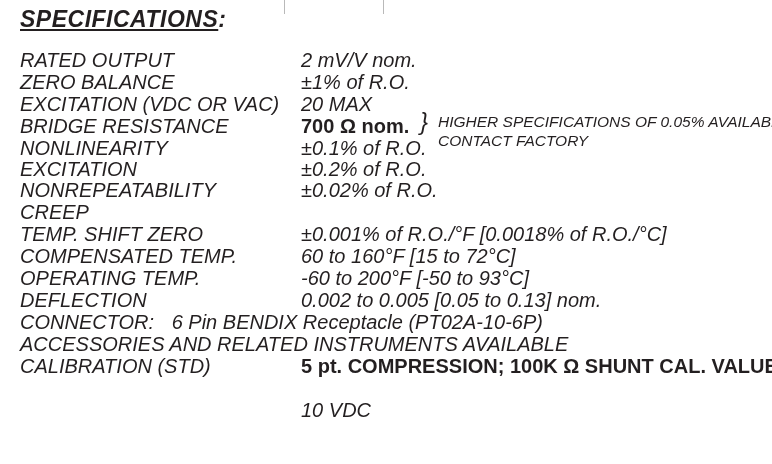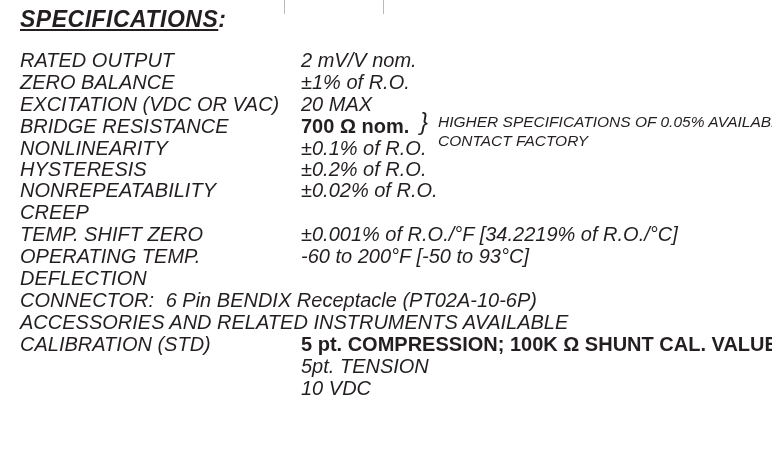--- a/index.html
+++ b/index.html
@@ -76,21 +76,21 @@
     top: 0;
   }
   
   .row.full .label {
     position: static;
     display: inline;
   }
   .row.full .value {
     position: static;
     display: inline;
-    margin-left: 6px;
+    margin-left: 12px;
   }
 
   .tight { height: 21px; }
 
   
   .brace-note {
     position: absolute;
     left: 430px;
     top: 112px;
     width: 330px;
@@ -142,65 +142,69 @@
       <span class="label">BRIDGE RESISTANCE</span>
       <span class="value ohm">700 Ω  nom.</span>
     </div>
 
     <div class="row tight">
       <span class="label">NONLINEARITY</span>
       <span class="value">±0.1% of R.O.</span>
     </div>
 
     <div class="row tight">
-      <span class="label">HYSTERESIS</span>
+      <span class="label">EXCITATION</span>
       <span class="value">±0.2% of R.O.</span>
     </div>
 
     <div class="row">
       <span class="label">NONREPEATABILITY</span>
       <span class="value">±0.02%  of R.O.</span>
     </div>
 
     <div class="row">
       <span class="label">CREEP</span>
     </div>
 
     <div class="row">
       <span class="label">TEMP. SHIFT ZERO</span>
-      <span class="value">±0.001% of R.O./°F [34.2219% of R.O./°C]</span>
-    </div>
-
-
+      <span class="value">±0.001% of R.O./°F [0.0018% of R.O./°C]</span>
+    </div>
+
+
+    <div class="row">
+      <span class="label">COMPENSATED TEMP.</span>
+      <span class="value">60 to 160°F [15 to 72°C]</span>
+    </div>
 
     <div class="row">
       <span class="label">OPERATING TEMP.</span>
       <span class="value">-60 to 200°F [-50 to 93°C]</span>
     </div>
 
     <div class="row">
       <span class="label">DEFLECTION</span>
+      <span class="value">0.002 to 0.005 [0.05 to 0.13] nom.</span>
     </div>
 
     <div class="row full">
       <span class="label">CONNECTOR:</span>
       <span class="value">6 Pin BENDIX Receptacle (PT02A-10-6P)</span>
     </div>
 
     <div class="row full">
       <span class="label">ACCESSORIES AND RELATED INSTRUMENTS AVAILABLE</span>
     </div>
 
     <div class="row">
       <span class="label">CALIBRATION (STD)</span>
       <span class="value ohm">5 pt. COMPRESSION; 100K Ω  SHUNT CAL. VALUE</span>
     </div>
 
     <div class="row">
-      <span class="value">5pt. TENSION</span>
     </div>
 
     <div class="row">
       <span class="value">10 VDC</span>
     </div>
 
   </div>
 
   <div class="brace">}</div>
   <div class="brace-note">

